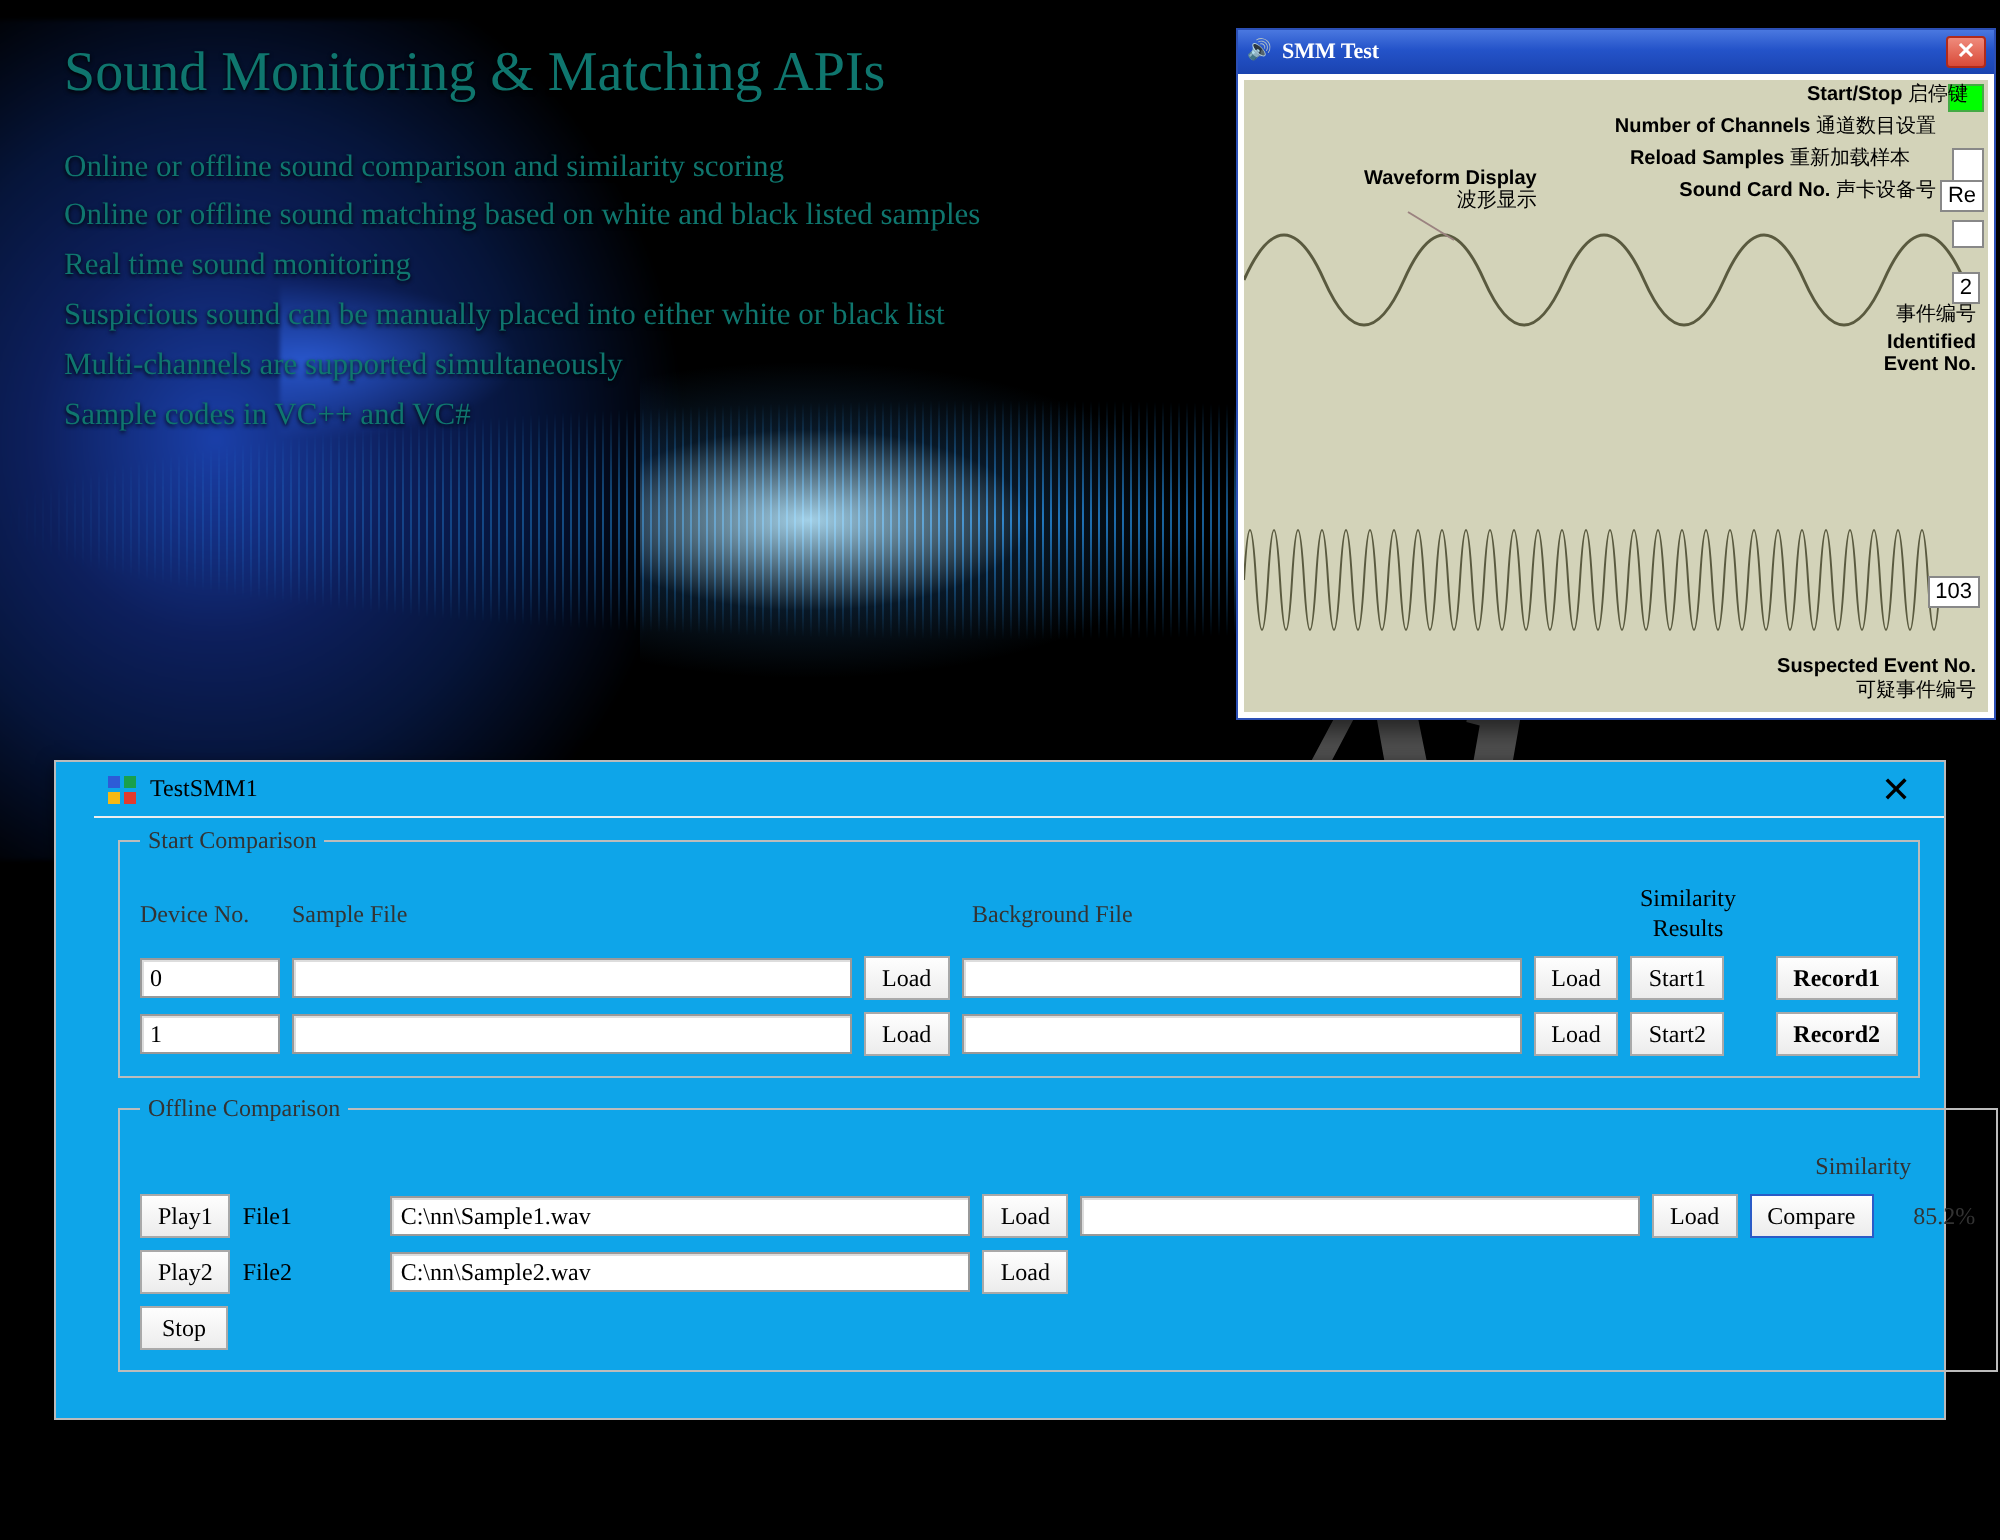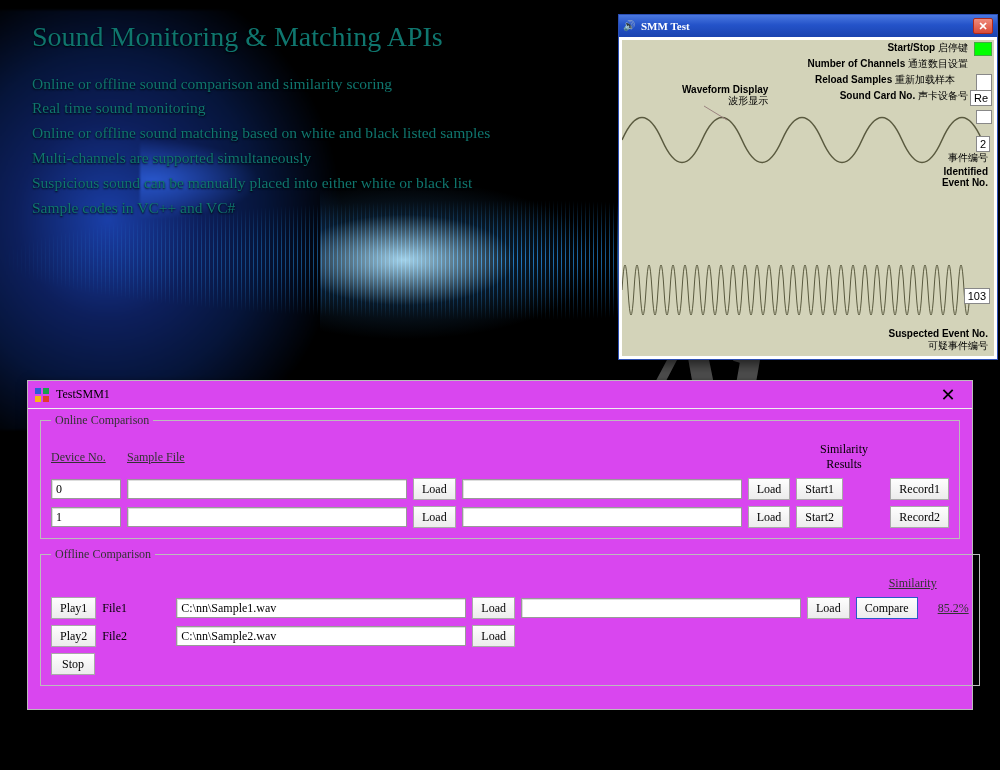--- a/index.html
+++ b/index.html
@@ -118,23 +118,24 @@
   font: 11px/14px Arial;
   text-align:center;
   padding: 0 3px;
 }
 
 
 .app {
   position: absolute;
   left: 27px; top: 380px;
   width: 946px; height: 330px;
-  background: #d946ef;
+  background: #0ea5e9;
   border: 1px solid #bbb;
   box-shadow: 0 2px 8px rgba(0,0,0,.5);
+  padding-left: 19px;
 }
 .app-titlebar {
   height: 28px;
   display:flex; align-items:center;
   padding: 0 6px;
   font: 12px Tahoma;
   border-bottom: 1px solid #eee;
 }
 .app-titlebar .ico {
   width:16px;height:16px;margin-right:6px;
@@ -148,21 +149,21 @@
 
 .content { padding: 4px 12px 8px 12px; }
 
 fieldset {
   border: 1px solid #bcbcbc;
   padding: 8px 10px 10px 10px;
   margin-bottom: 8px;
 }
 legend { font: 12px Tahoma; padding: 0 4px; color:#333;}
 .row { display:flex; align-items:center; margin-top:6px; gap:6px;}
-.lbl { font: 12px Tahoma; color:#333;text-decoration:underline; }
+.lbl { font: 12px Tahoma; color:#333; }
 
 .ibox {
   height: 20px;
   background:#fff;
   border: 1px solid #999;
   box-shadow: inset 1px 1px 0 #ddd;
   font: 12px/18px Tahoma;
   padding: 0 4px;
 }
 .btn {
@@ -173,42 +174,42 @@
   font: 12px Tahoma;
   padding: 0 8px;
 }
 .btn.primary { border: 1.5px solid #2a5bc7; }
 
 
 .col-dev { width: 70px; }
 .col-sample { width: 280px; }
 .col-bg { width: 280px; }
 .sim-head { margin-left: auto; text-align:center; width:70px; font:12px Tahoma;}
-.record { margin-left: auto; }
+.record { margin-left: auto; font-weight: bold; }
 
 
 .col-play { min-width: 44px;}
 .col-flabel { width: 32px; font:12px Tahoma;}
 .col-fpath { width: 290px; margin-left: 36px;}
 
 </style>
 </head>
 <body>
 
 <div class="bg-face"></div>
 <div class="bg-wave"></div>
 <div class="bg-flare"></div>
 
 <div class="hero">
   <h1>Sound Monitoring &amp; Matching APIs</h1>
   <p>Online or offline sound comparison and similarity scoring</p>
+  <p>Online or offline sound matching based on white and black listed samples</p>
   <p>Real time sound monitoring</p>
-  <p>Online or offline sound matching based on white and black listed samples</p>
+  <p>Suspicious sound can be manually placed into either white or black list</p>
   <p>Multi-channels are supported simultaneously</p>
-  <p>Suspicious sound can be manually placed into either white or black list</p>
   <p>Sample codes in VC++ and VC#</p>
 </div>
 
 <div class="watermark">Ai</div>
 
 <div class="smm">
   <div class="smm-titlebar">
     <span class="ticon">🔊</span>
     <span>SMM Test</span>
     <span class="spacer"></span>
@@ -225,21 +226,21 @@
       </g>
 
       <line x1="82" y1="66" x2="105" y2="80" stroke="#9b8380" stroke-width="1"></line>
     </svg>
 
     <div class="smm-box" style="right:2px; top:2px; width:18px; height:14px; background:#00ff00; border-color:#4a4;"></div>
     <div class="smm-box" style="right:2px; top:34px; width:16px; height:30px;"></div>
     <div class="smm-box" style="right:2px; top:50px; width:22px; padding:0 2px;">Re</div>
     <div class="smm-box" style="right:2px; top:70px; width:16px; height:14px;"></div>
 
-    <div class="smm-label" style="right:26px; top:2px;">
+    <div class="smm-label" style="right:10px; top:2px;">
       <span>Start/Stop</span>
       <span class="zh">启停键</span>
     </div>
     <div class="smm-label" style="right:26px; top:18px;">
       <span>Number of Channels</span>
       <span class="zh">通道数目设置</span>
     </div>
     <div class="smm-label" style="right:39px; top:34px;">
       <span>Reload Samples</span>
       <span class="zh">重新加载样本</span>
@@ -278,26 +279,27 @@
     <span>TestSMM1</span>
     <span class="spacer"></span>
     <div class="close">
         <span>✕</span>
       </div>
   </div>
 
   <div class="content">
 
     <fieldset>
-      <legend>Online Comparison</legend>
+      <legend>Start Comparison</legend>
 
       <div class="row">
         <div class="lbl col-dev">Device No.</div>
         <div class="lbl col-sample">Sample File</div>
         <div style="width:48px"></div>
+        <div class="lbl col-bg">Background File</div>
         <div style="flex:1"></div>
         <div class="sim-head">
           <div>Similarity</div>
           <div>Results</div>
         </div>
         <div style="width:64px"></div>
       </div>
 
       <div class="row">
         <input class="ibox col-dev" value="0" style="">

